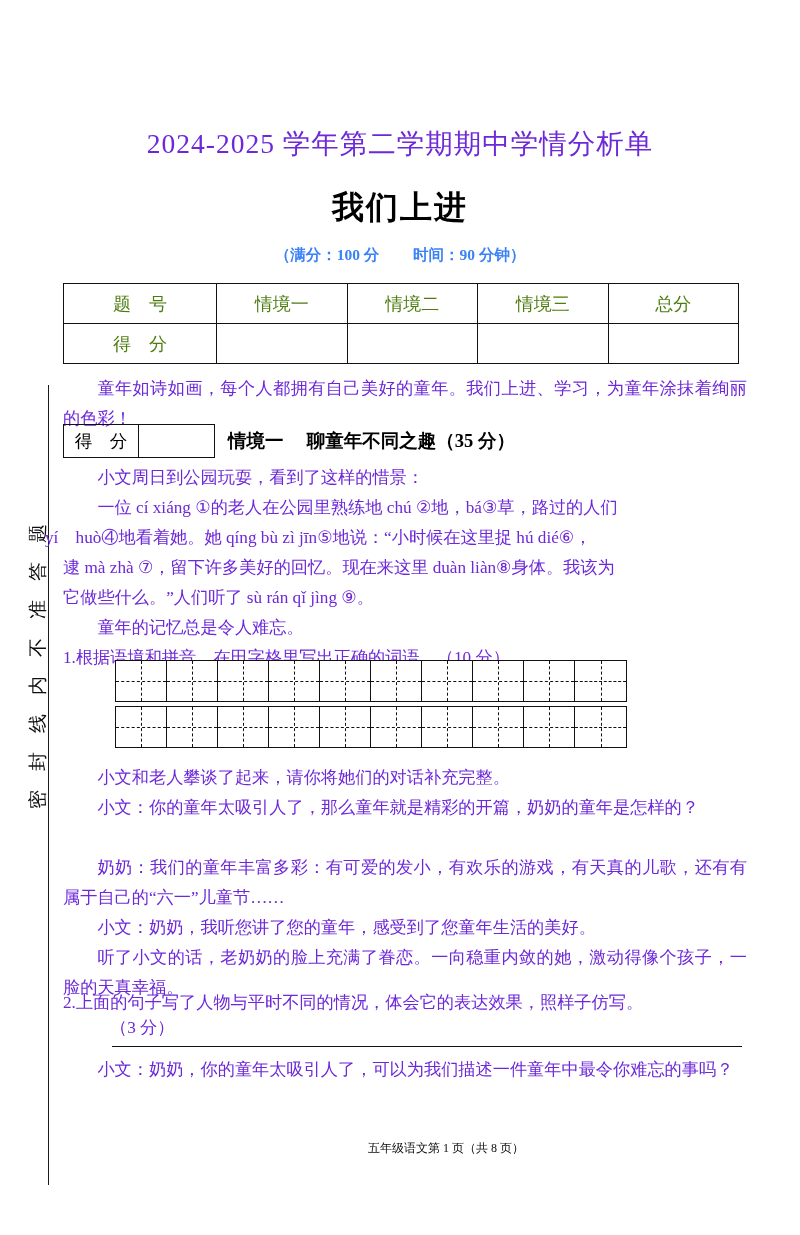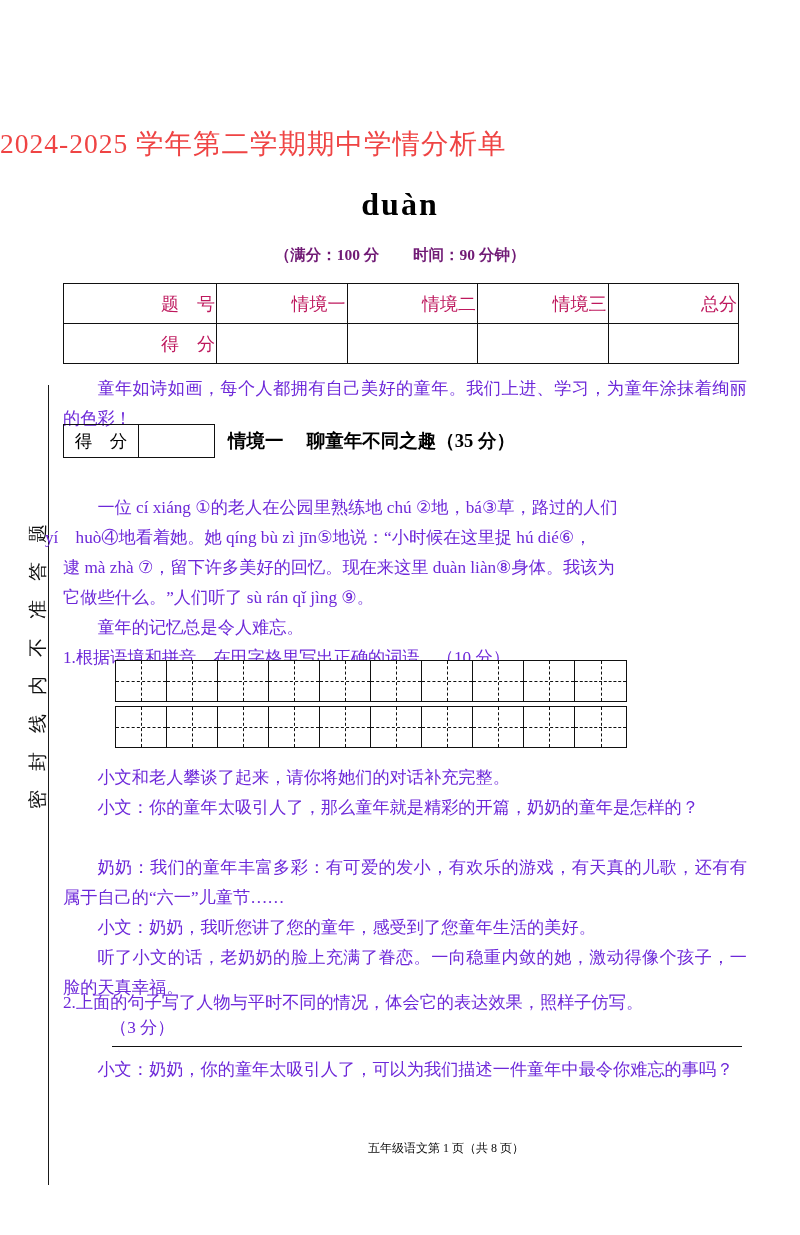--- a/index.html
+++ b/index.html
@@ -48,63 +48,63 @@
     font-family: "Liberation Serif", "DejaVu Serif", serif;
     color: #101010;
     white-space: nowrap;
   }
 
   
   .h-title {
     position: absolute;
     left: 0; top: 126px;
     width: 800px;
-    text-align: left;
+    text-align: center;
     font-size: 27.5px;
     letter-spacing: 1px;
     font-family: "Liberation Serif", "DejaVu Serif", serif;
-    color: #ef4444;
+    color: #6d28d9;
   }
   .h-subject {
     position: absolute;
     left: 0; top: 186px;
     width: 800px;
     text-align: center;
     font-size: 32px;
     font-weight: bold;
     letter-spacing: 2px;
     color: #000;
   }
   .h-meta {
     position: absolute;
     left: 0; top: 245px;
     width: 800px;
     text-align: center;
     font-size: 15.5px;
     font-weight: bold;
-    color: #701a75;
+    color: #3b82f6;
   }
   .h-meta .gap { display:inline-block; width: 26px; }
 
   
   #score-table {
     position: absolute;
     left: 63px;
     top: 283px;
     width: 676px;
     border-collapse: collapse;
     table-layout: fixed;
   }
   #score-table td {
     border: 1.5px solid #111;
     height: 37px;
-    text-align: right;
+    text-align: center;
     vertical-align: middle;
     font-size: 18px;
-    color: #be185d;
+    color: #4d7c0f;
   }
   #score-table td.lead { width: 150px; }
 
   
   .para {
     position: absolute;
     font-size: 17.2px;
     line-height: 30px;
     color: #6d28d9;
     font-family: "Liberation Serif", "DejaVu Serif", serif;
@@ -198,21 +198,21 @@
 </style>
 </head>
 <body>
 
 <div id="page">
 
   <div id="seal-rule"></div>
   <div id="seal-text">密封线内不准答题</div>
 
   <div class="h-title">2024-2025 学年第二学期期中学情分析单</div>
-  <div class="h-subject">duàn</div>
+  <div class="h-subject">我们上进</div>
   <div class="h-meta">
     <span>（满分：100 分</span>
     <span class="gap"></span>
     <span>时间：90 分钟）</span>
   </div>
 
   <table id="score-table">
     <tbody>
         <tr>
       <td class="lead">题　号</td>
@@ -236,20 +236,21 @@
   <div id="defen-box">
     <div class="lbl">得　分</div>
     <div class="blank"></div>
   </div>
   <div id="situation-head">
     <span>情境一</span>
     <span class="gap2"></span>
     <span>聊童年不同之趣（35 分）</span>
   </div>
 
+  <div class="para lead-col indent2" style="top:463px;">小文周日到公园玩耍，看到了这样的惜景：</div>
 
   <div class="para lead-col indent2" style="top:493px;">一位 cí xiáng ①的老人在公园里熟练地 chú ②地，bá③草，路过的人们</div>
   <div class="para" style="left:45px; width:702px; top:523px;">yí　huò④地看着她。她 qíng bù zì jīn⑤地说：“小时候在这里捉 hú dié⑥，</div>
   <div class="para" style="left:63px; width:684px; top:553px;">逮 mà zhà ⑦，留下许多美好的回忆。现在来这里 duàn liàn⑧身体。我该为</div>
   <div class="para" style="left:63px; width:684px; top:583px;">它做些什么。”人们听了 sù rán qǐ jìng ⑨。</div>
   <div class="para lead-col indent2" style="top:613px;">童年的记忆总是令人难忘。</div>
 
   <div class="para" style="left:63px; width:690px; top:643px;">
     <span>1.</span><span>根据语境和拼音，在田字格里写出正确的词语。（10 分）</span>
   </div>

